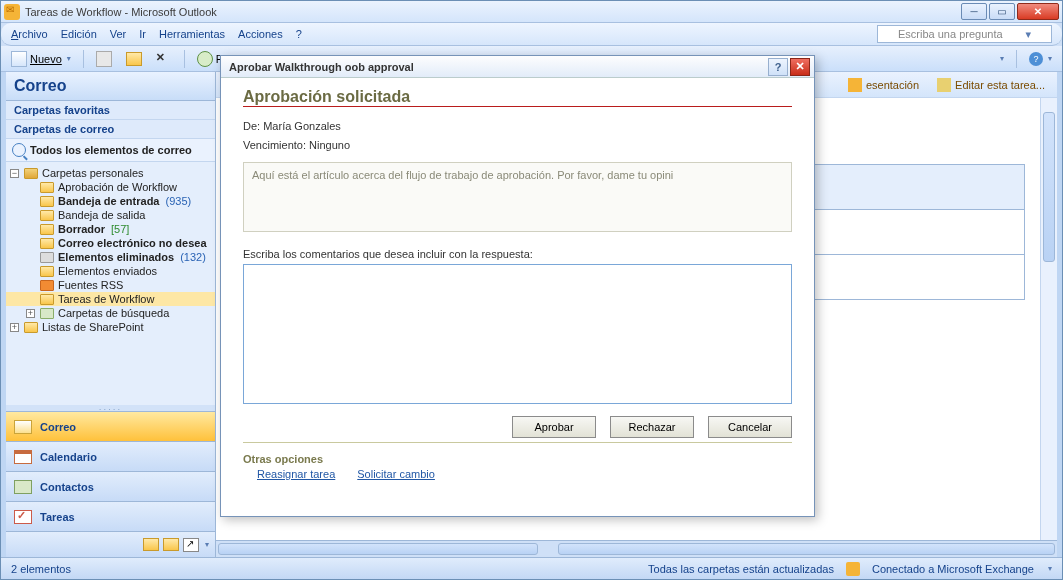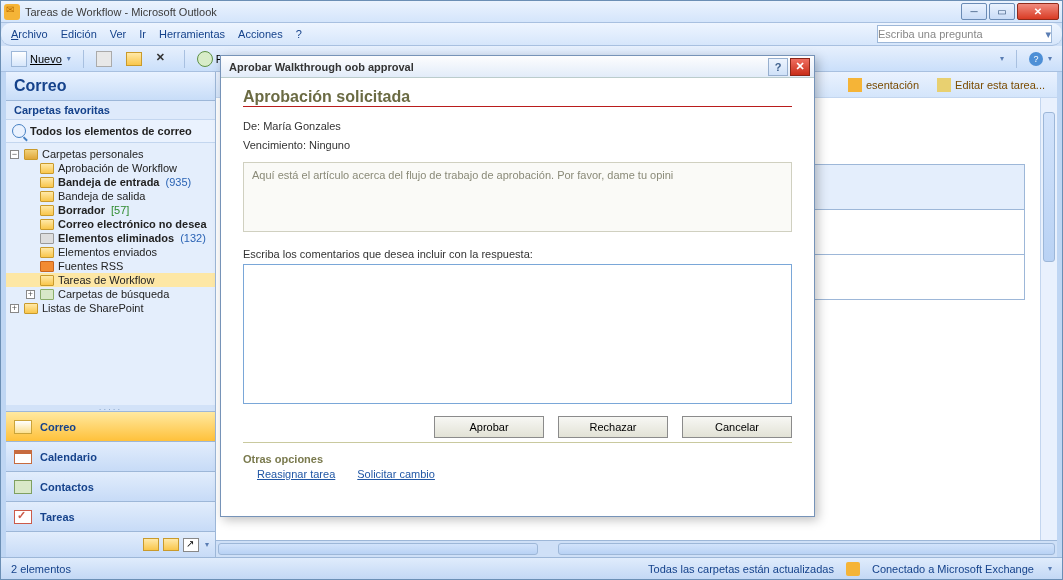--- a/index.html
+++ b/index.html
@@ -14,21 +14,21 @@
 .titlebar .app-icon::after{content:"✉";position:absolute;top:0;left:2px;font-size:10px;color:#b96c00;}
 .titlebar .title { flex:1; color:#3b3b3b; }
 .win-btns { display:flex; gap:2px; }
 .win-btn { width:26px; height:17px; border:1px solid #6a8bb5; background:linear-gradient(#eaf2fe,#c9dcf6); border-radius:2px; display:flex;align-items:center;justify-content:center;font-size:10px;color:#2b4b73;cursor:pointer;}
 .win-btn.close { width:42px; background:linear-gradient(#f08b7e,#d93b24); border-color:#8f2a1a; color:#fff; font-weight:bold;}
 
 
 .menubar { height:23px; background:linear-gradient(#eef5ff,#d6e6fb); display:flex; align-items:center; padding:0 10px; gap:13px; border-bottom:1px solid #a8c0e0;border-radius:10px;}
 .menubar .menu-item { color:#15428b; cursor:pointer; }
 .menubar .menu-item .ul { text-decoration:underline; }
-.question-box { margin-left:auto; width:175px; height:18px; border:1px solid #9db7d8; background:#fff; display:flex;align-items:center;padding:0 0;color:#888;justify-content:center;}
+.question-box { margin-left:auto; width:175px; height:18px; border:1px solid #9db7d8; background:#fff; display:flex;align-items:center;padding:0 20px;color:#888;justify-content:center;}
 .question-box .dd { margin-left:auto; color:#5a7db3;}
 
 
 .toolbar { height:26px; background:linear-gradient(#e7f0fd,#cadffa); display:flex;align-items:center; padding:8px 6px; gap:6px; border-bottom:1px solid #a8c0e0;}
 .tb-btn { display:flex;align-items:center;gap:3px;padding:2px 4px;cursor:pointer;}
 .tb-btn .ic { width:16px;height:16px;display:inline-block;}
 .tb-sep{width:1px;height:18px;background:#a8c0e0;margin:0 2px;}
 .tb-dd{font-size:8px;color:#5a7db3;margin-left:2px;}
 
 
@@ -83,21 +83,21 @@
 .dlg-title .t{flex:1;font-weight:bold;color:#333;padding-left:4px;}
 .dlg-tb{width:20px;height:18px;border:1px solid #97afce;background:linear-gradient(#edf4fe,#cfe1f8);display:flex;align-items:center;justify-content:center;font-weight:bold;color:#3d5f8c;cursor:pointer;margin-left:2px;}
 .dlg-tb.close{background:linear-gradient(#ef6e60,#c82d18);border-color:#8b2618;color:#fff;}
 .dlg-body{flex:1;padding:10px 22px;display:flex;flex-direction:column;}
 .dlg-heading{color:#6b6b43;font-weight:bold;font-size:16px;border-bottom:1px solid #b91c1c;}
 .dlg-meta{margin-top:10px;color:#333;line-height:1.7;}
 .dlg-desc{margin-top:8px;border:1px solid #d0d0c0;background:#fafaf7;padding:6px 8px;height:70px;color:#8a8a78;}
 .dlg-label{margin-top:16px;color:#333;}
 .dlg-textarea{margin-top:4px;border:1px solid #7aa7d8;height:140px;width:100%;resize:none;padding:4px;font-family:inherit;font-size:11px;outline:none;}
 .dlg-buttons{display:flex;justify-content:flex-end;gap:14px;margin-top:12px;}
-.dlg-btn{width:110px;height:22px;border:1px solid #8b8b8b;background:linear-gradient(#f7f7f4,#e2e2d6);cursor:pointer;font-size:11px;}
+.dlg-btn{width:84px;height:22px;border:1px solid #8b8b8b;background:linear-gradient(#f7f7f4,#e2e2d6);cursor:pointer;font-size:11px;}
 .dlg-rule{height:1px;background:linear-gradient(to right,#c9c99e,#c9c99e);margin-top:4px;}
 .dlg-other{margin-top:10px;}
 .dlg-other .oh{color:#7a7a4e;font-weight:bold;}
 .dlg-links{margin-top:3px;padding-left:14px;display:flex;gap:22px;}
 .dlg-links a{color:#2157a5;text-decoration:underline;cursor:pointer;}
 
 .ic-new{background:linear-gradient(#fff,#d6e6fb);border:1px solid #9db7d8;}
 .ic-print{background:#e8e8e8;border:1px solid #aaa;}
 .ic-del{color:#333;font-weight:bold;display:flex;align-items:center;justify-content:center;}
 .ic-env{background:linear-gradient(#fff,#fce08f);border:1px solid #caa43a;}
@@ -165,20 +165,21 @@
     <div class="tb-btn">
         <span style="width:14px;height:14px;border-radius:50%;background:#4d8fd6;color:#fff;display:flex;align-items:center;justify-content:center;font-size:9px">?</span>
         <span class="tb-dd">▾</span>
       </div>
   </div>
 
   <div class="app-body">
     <div class="nav-pane">
       <div class="nav-header">Correo</div>
       <div class="nav-sub">Carpetas favoritas</div>
+      <div class="nav-sub">Carpetas de correo</div>
       <div class="search-row">
         <span class="mag"></span>
         <span class="txt">Todos los elementos de correo</span>
       </div>
       <div class="tree">
         <div class="tree-item">
             <span class="exp">−</span>
             <span class="fic" style="background:linear-gradient(#f2d27b,#e0a738)"></span>
             <span class="name">Carpetas personales</span>
           </div>

